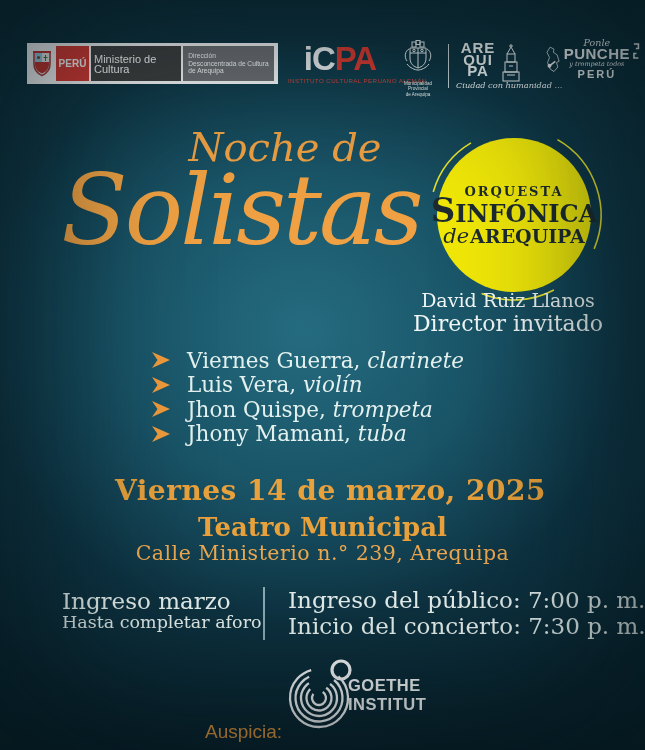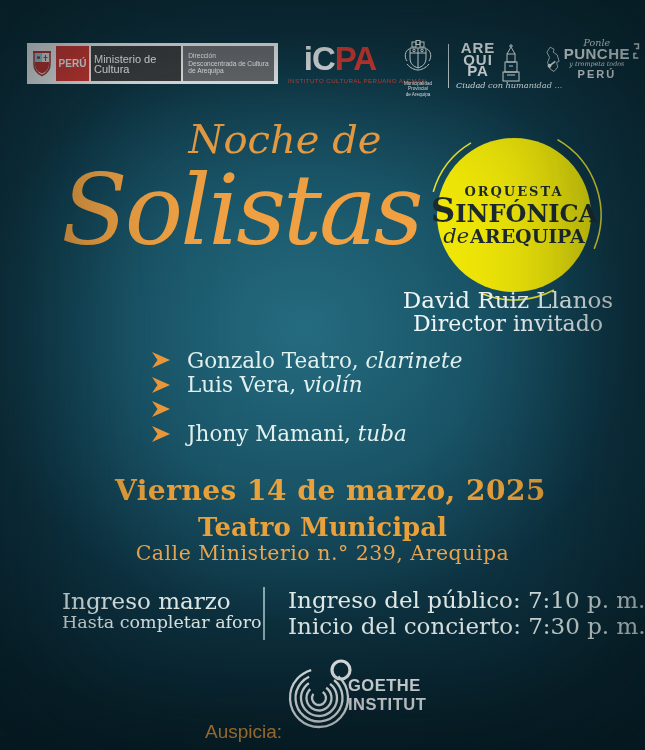--- a/index.html
+++ b/index.html
@@ -42,39 +42,39 @@
   .aqp-tower{position:absolute;left:44px;top:0;}
 
   .punche{left:545px;top:38px;width:96px;color:#F2F7F6;display:flex;align-items:flex-start;gap:2px;}
   .punche-text{text-align:center;font-family:"DejaVu Serif",serif;}
   .punche-l1{font-style:italic;font-size:9.5px;line-height:9px;}
   .punche-l2{font-family:"Liberation Sans",sans-serif;font-weight:bold;font-size:15px;line-height:14px;letter-spacing:.5px;}
   .punche-l3{font-style:italic;font-size:6.4px;line-height:7px;}
   .punche-l4{font-family:"Liberation Sans",sans-serif;font-weight:bold;font-size:11px;line-height:12px;letter-spacing:2px;}
 
   
-  .title-line1{left:175px;top:116px;width:220px;text-align:center;
+  .title-line1{left:175px;top:124px;width:220px;text-align:center;
     font-style:italic;font-size:40px;color:#EFA143;}
   .title-line2{left:26px;top:148px;width:430px;text-align:center;
     font-style:italic;font-size:97px;color:#EFA143;letter-spacing:-3px;line-height:1.3;}
 
   
   .badge-wrap{left:427px;top:128px;width:190px;height:178px;}
   .badge-text{position:absolute;left:10px;top:10px;width:154px;height:154px;border-radius:50%;
     display:flex;flex-direction:column;align-items:center;justify-content:center;
     color:#1D2B30;text-align:center;}
   .badge-l1{font-weight:bold;font-size:13px;letter-spacing:2px;line-height:13px;}
   .badge-l2{font-weight:bold;font-size:24px;line-height:24px;letter-spacing:0;}
   .badge-l2 .bigS{font-size:34px;}
   .badge-l3{font-weight:bold;font-size:19px;line-height:20px;}
   .badge-l3 .de{font-style:italic;font-weight:normal;font-size:21px;margin-right:1px;}
 
   
   .director{left:398px;top:288px;width:220px;text-align:center;color:#F1F7F6;}
-  .director-name{font-size:23px;line-height:24px;}
+  .director-name{font-size:19px;line-height:24px;}
   .director-role{font-size:22px;line-height:23px;}
 
   
   .soloists{left:152px;top:348px;}
   .soloist-row{display:flex;align-items:center;gap:17px;height:24px;margin-bottom:0.5px;
     font-size:21.5px;color:#E3F1EE;}
   .soloist-row em{font-style:italic;}
   .soloist-row .txt{white-space:nowrap;}
   .bullet{flex:0 0 auto;display:block;}
 
@@ -215,52 +215,53 @@
   <div class="abs director">
     <div class="director-name">David Ruiz Llanos</div>
     <div class="director-role">Director invitado</div>
   </div>
 
   <div class="abs soloists">
     <div class="soloist-row">
       <svg class="bullet" width="18" height="16" viewBox="0 0 18 16">
           <polygon points="0,0 18,8 0,16 5.5,8" fill="#F09B3D"></polygon>
         </svg>
-      <span class="txt"><span>Gonzalo Teatro,</span> <em>clarinete</em></span>
+      <span class="txt"><span>Viernes Guerra,</span> <em>clarinete</em></span>
     </div>
     <div class="soloist-row">
       <svg class="bullet" width="18" height="16" viewBox="0 0 18 16">
           <polygon points="0,0 18,8 0,16 5.5,8" fill="#F09B3D"></polygon>
         </svg>
       <span class="txt"><span>Luis Vera,</span> <em>violín</em></span>
     </div>
     <div class="soloist-row">
       <svg class="bullet" width="18" height="16" viewBox="0 0 18 16">
           <polygon points="0,0 18,8 0,16 5.5,8" fill="#F09B3D"></polygon>
         </svg>
+      <span class="txt"><span>Jhon Quispe,</span> <em>trompeta</em></span>
     </div>
     <div class="soloist-row">
       <svg class="bullet" width="18" height="16" viewBox="0 0 18 16">
           <polygon points="0,0 18,8 0,16 5.5,8" fill="#F09B3D"></polygon>
         </svg>
       <span class="txt"><span>Jhony Mamani,</span> <em>tuba</em></span>
     </div>
   </div>
 
   <div class="abs event-date">Viernes 14 de marzo, 2025</div>
   <div class="abs event-venue">Teatro Municipal</div>
   <div class="abs event-address">Calle Ministerio n.° 239, Arequipa</div>
 
   <div class="abs adm-left">
     <div class="adm-l1">Ingreso marzo</div>
     <div class="adm-l2">Hasta completar aforo</div>
   </div>
   <div class="abs adm-divider"></div>
   <div class="abs adm-right">
-    <div>Ingreso del público: 7:10 p. m.</div>
+    <div>Ingreso del público: 7:00 p. m.</div>
     <div>Inicio del concierto: 7:30 p. m.</div>
   </div>
 
   <div class="abs sponsor-label">Auspicia:</div>
   <svg class="abs goethe-logo" width="80" height="76" viewBox="0 0 80 76">
     <g fill="none" stroke="#FAFCFC">
       <circle cx="34" cy="42" r="7" stroke-width="2.3" pathLength="100" stroke-dasharray="76 24" transform="rotate(-58 34 42)"></circle>
       <circle cx="34" cy="42" r="12.5" stroke-width="2.3" pathLength="100" stroke-dasharray="78 22" transform="rotate(-55 34 42)"></circle>
       <circle cx="34" cy="42" r="18" stroke-width="2.3" pathLength="100" stroke-dasharray="80 20" transform="rotate(-52 34 42)"></circle>
       <circle cx="34" cy="42" r="23.5" stroke-width="2.3" pathLength="100" stroke-dasharray="82 18" transform="rotate(-50 34 42)"></circle>

